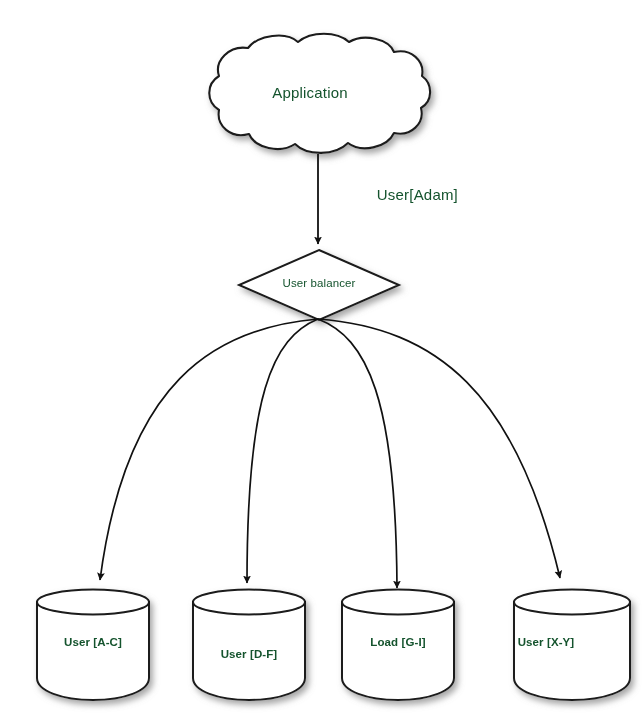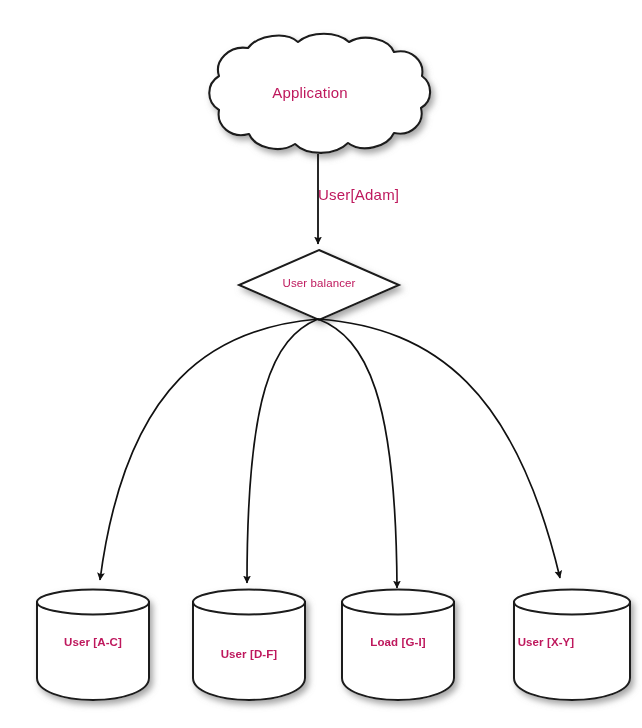--- a/index.html
+++ b/index.html
@@ -19,35 +19,35 @@
     position: absolute;
     left: 0;
     top: 0;
     width: 642px;
     height: 728px;
   }
   .node-label {
     position: absolute;
     text-align: center;
     white-space: nowrap;
-    color: #be185d;
+    color: #14532d;
     pointer-events: none;
   }
   #cloud-label {
     left: 198px;
     top: 84px;
     width: 224px;
     font-size: 15px;
     letter-spacing: 0.2px;
   }
   #edge-label-user {
     left: 318px;
     top: 186px;
     width: 140px;
-    text-align: left;
+    text-align: right;
     font-size: 15px;
     letter-spacing: 0.2px;
   }
   #diamond-label {
     left: 239px;
     top: 277px;
     width: 160px;
     font-size: 11.5px;
     letter-spacing: 0.1px;
   }

